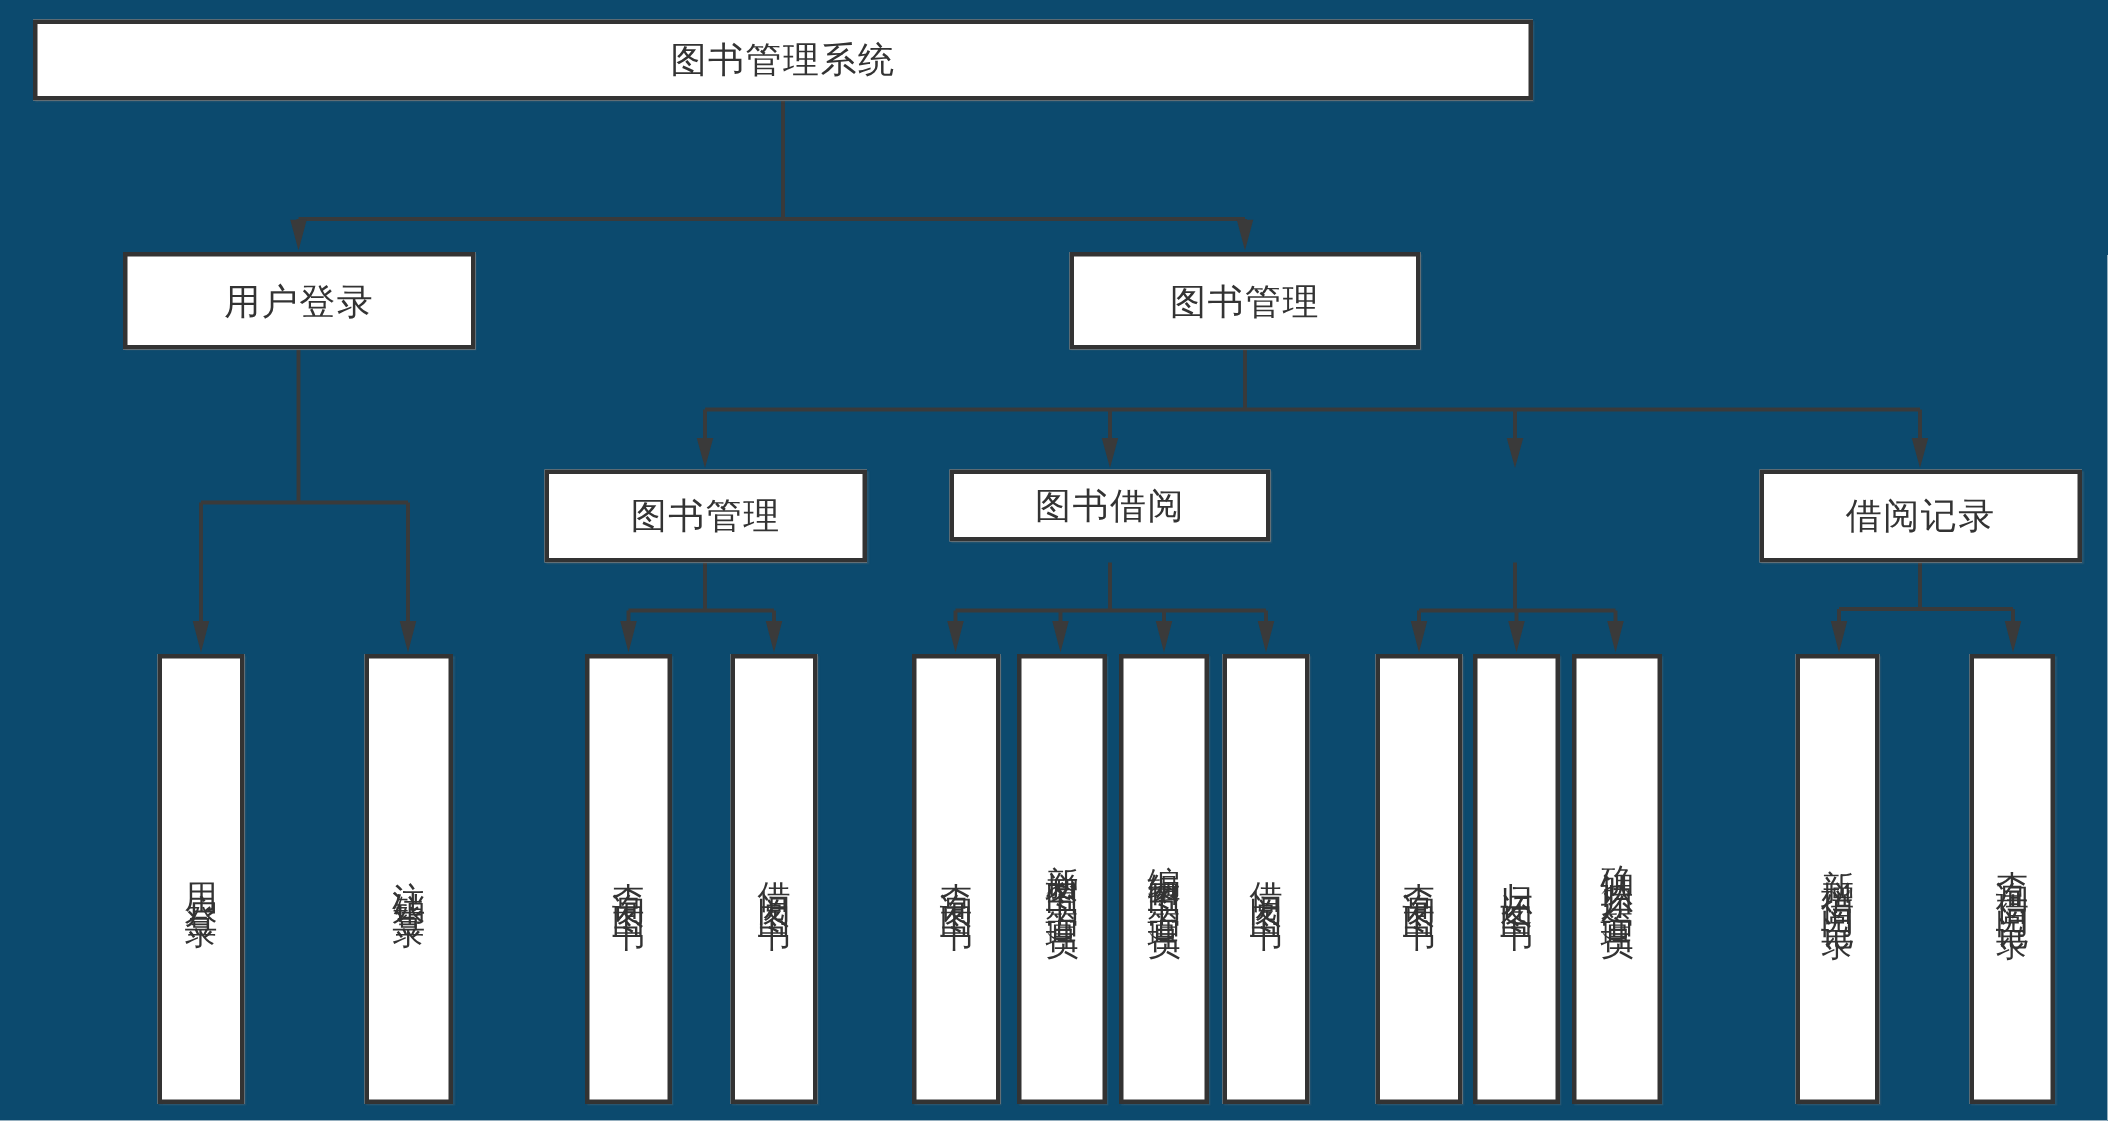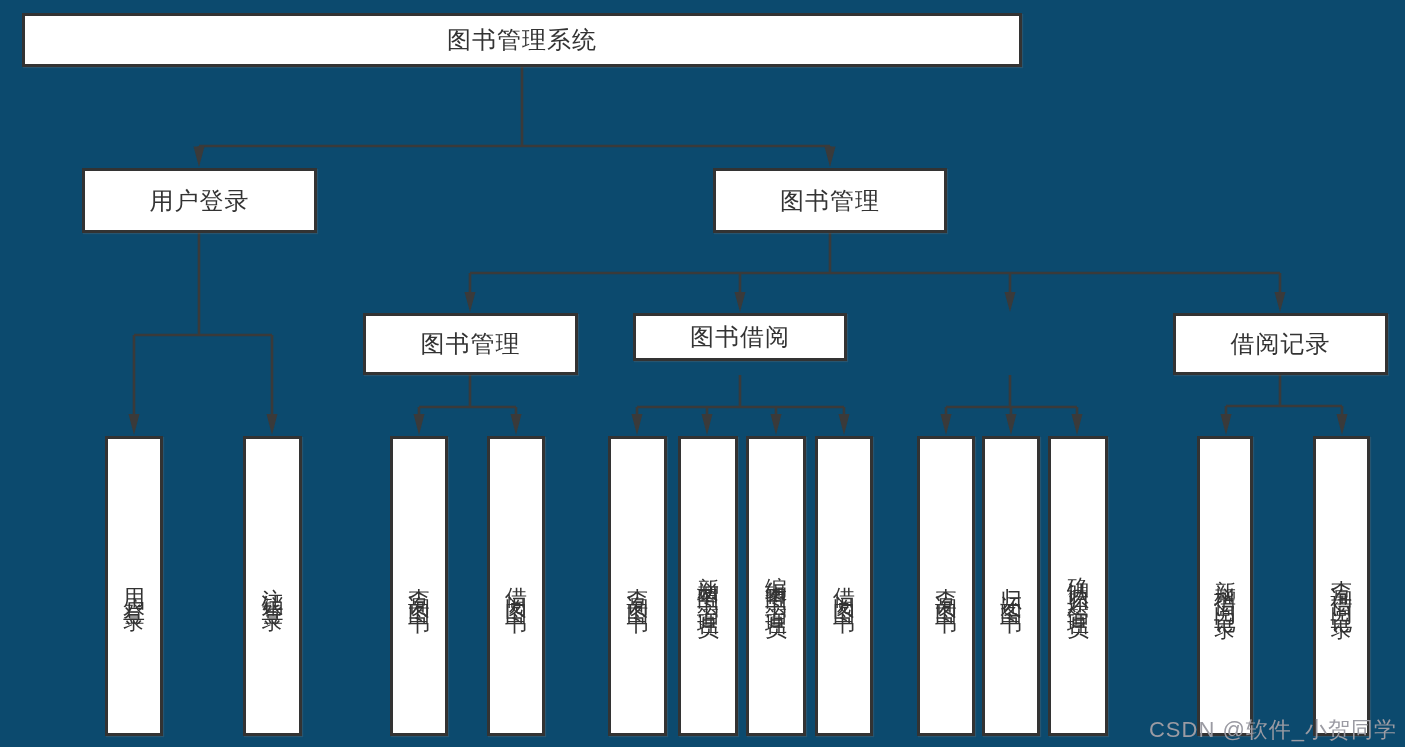--- a/index.html
+++ b/index.html
@@ -110,14 +110,13 @@
   <div class="node vnode" style="left:746px;top:436px;width:60px;height:300px;letter-spacing:6px">编辑图书（管理员）</div>
   <div class="node vnode" style="left:815px;top:436px;width:58px;height:300px">借阅图书</div>
 
   <div class="node vnode" style="left:917px;top:436px;width:58px;height:300px">查询图书</div>
   <div class="node vnode" style="left:982px;top:436px;width:58px;height:300px">归还图书</div>
   <div class="node vnode" style="left:1048px;top:436px;width:60px;height:300px;letter-spacing:6px">确认归还（管理员）</div>
 
   <div class="node vnode" style="left:1197px;top:436px;width:56px;height:300px">新增借阅记录</div>
   <div class="node vnode" style="left:1313px;top:436px;width:57px;height:300px">查询借阅记录</div>
 
-  <div class="watermark">CSDN @软件_小贺同学</div>
 </div>
 
 </body></html>

